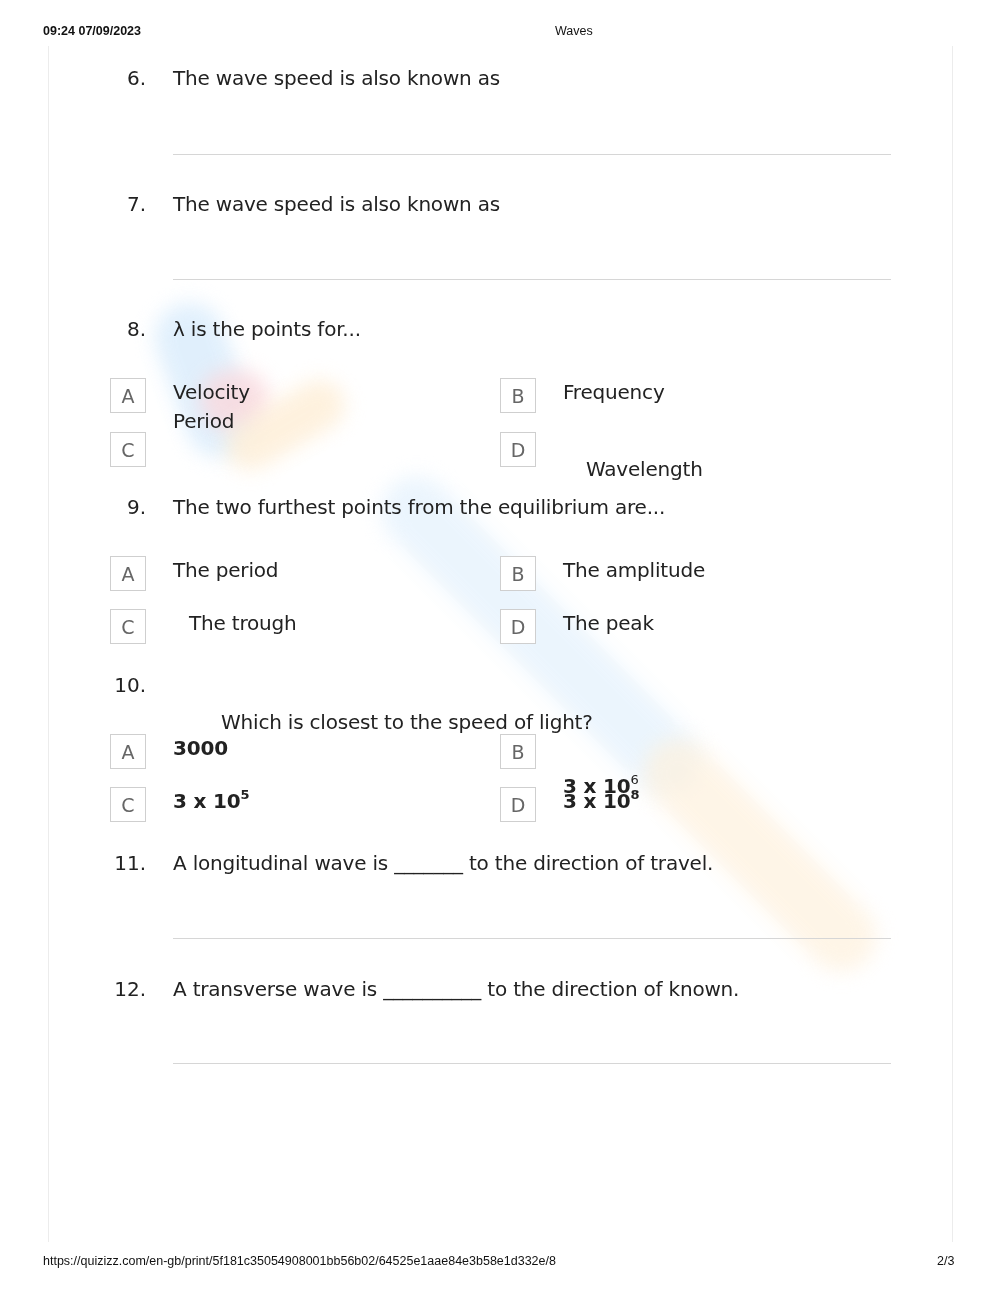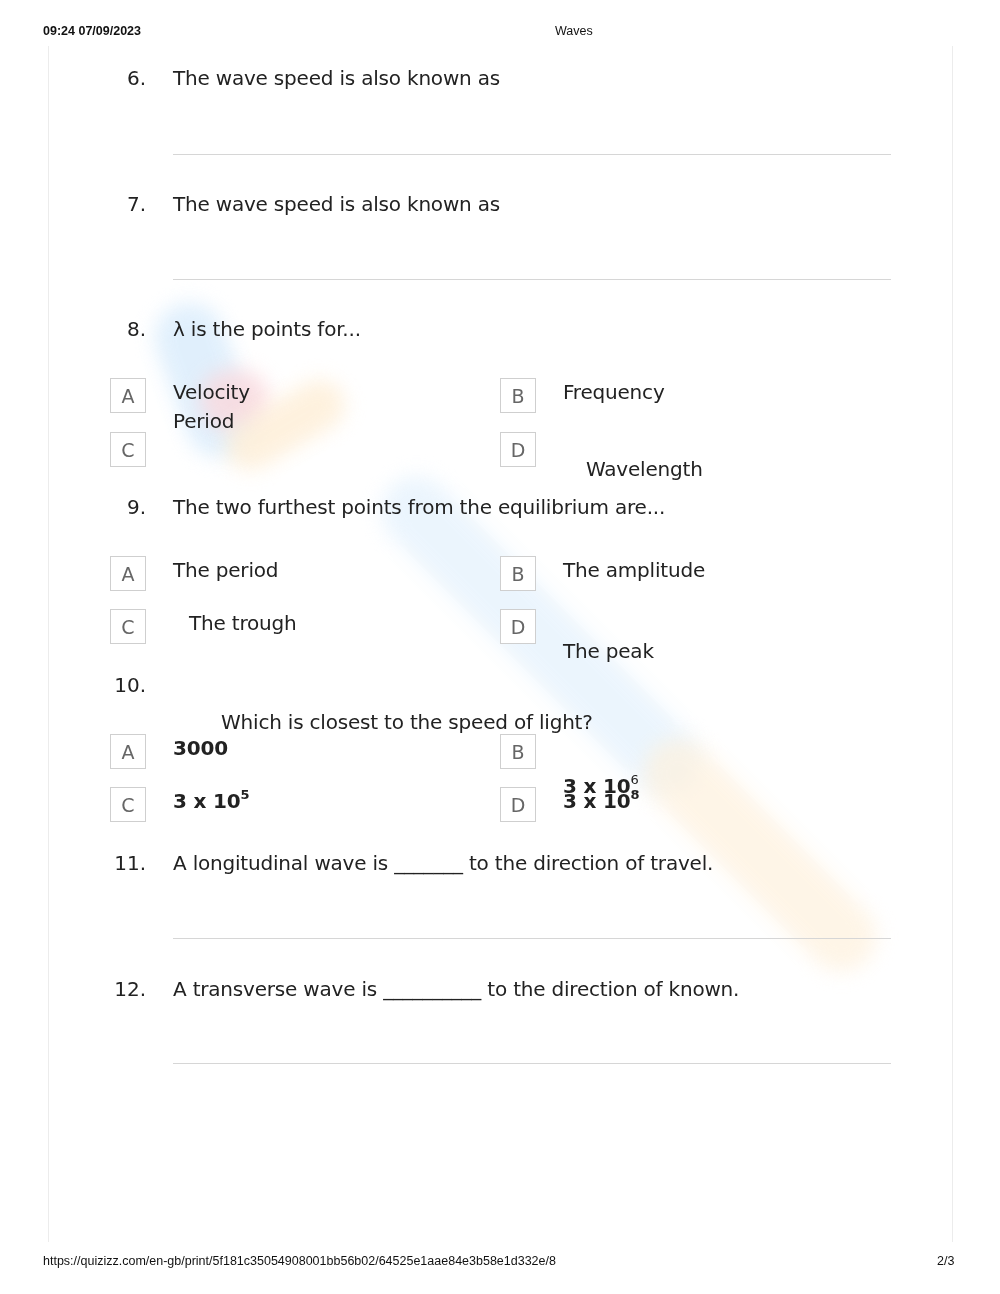--- a/index.html
+++ b/index.html
@@ -64,21 +64,21 @@
   <div class="qnum" style="top:495px;">9.</div>
   <div class="qtext" style="top:495px;">The two furthest points from the equilibrium are...</div>
 
   <div class="opt-box" style="left:110px; top:556px;">A</div>
   <div class="opt-text" style="left:173px; top:558px;">The period</div>
   <div class="opt-box" style="left:500px; top:556px;">B</div>
   <div class="opt-text" style="left:563px; top:558px;">The amplitude</div>
   <div class="opt-box" style="left:110px; top:609px;">C</div>
   <div class="opt-text" style="left:173px; top:611px;margin-left:16px;">The trough</div>
   <div class="opt-box" style="left:500px; top:609px;">D</div>
-  <div class="opt-text" style="left:563px; top:611px;margin-top:28px;">The peak</div>
+  <div class="opt-text" style="left:563px; top:611px;">The peak</div>
 </div>
 
 <div class="q">
   <div class="qnum" style="top:673px;">10.</div>
   <div class="qtext" style="top:710px;margin-left:48px;">Which is closest to the speed of light?</div>
 
   <div class="opt-box" style="left:110px; top:734px;">A</div>
   <div class="opt-text bold" style="left:173px; top:736px;"><span>3000</span></div>
 
   <div class="opt-box" style="left:500px; top:734px;">B</div>

